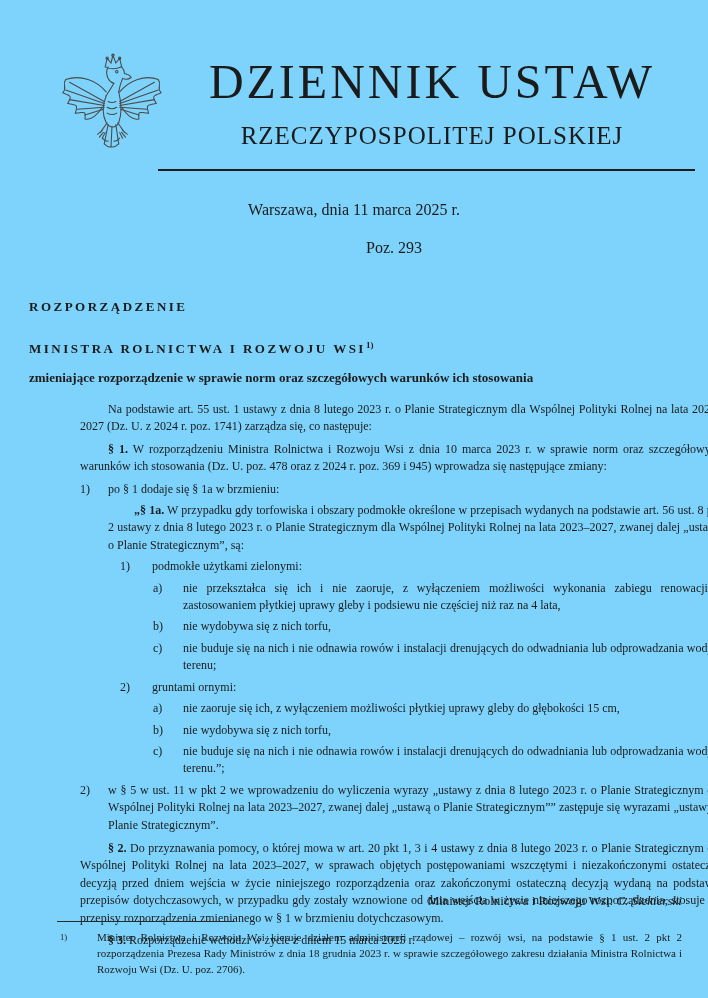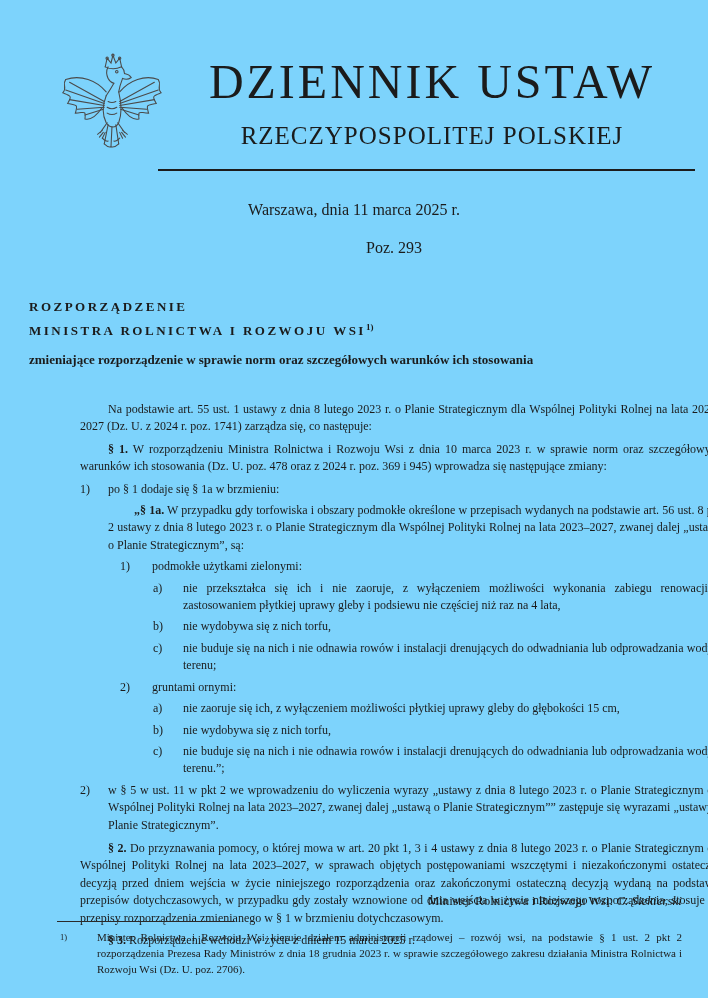--- a/index.html
+++ b/index.html
@@ -17,21 +17,21 @@
   .masthead-title { font-size:48px; line-height:52px; letter-spacing:3px; white-space:nowrap; }
   .masthead-subtitle { font-size:25px; line-height:40px; letter-spacing:1px; margin-top:8px; white-space:nowrap; }
   .header-rule { position:absolute; top:169px; left:158px; width:537px; border-top:2px solid #1c1c1c; }
 
   .dateline { position:absolute; top:201px; left:0; width:100%; text-align:center; font-size:16px; }
   .poz { position:absolute; top:239px; left:0; width:100%; text-align:center; font-size:16px;padding-left:40px; }
 
   
   .act { position:absolute; top:299px; left:29px; width:642px; text-align:left; }
   .act-type { font-weight:bold; font-size:13px; letter-spacing:2.5px; }
-  .act-issuer { font-weight:bold; font-size:13px; letter-spacing:2.5px; margin-top:7px; }
+  .act-issuer { font-weight:bold; font-size:13px; letter-spacing:2.5px; margin-top:25px; }
   .act-issuer sup { font-size:9px; letter-spacing:0; }
   .act-date { font-size:13px; margin-top:13px; }
   .act-subject { font-weight:bold; font-size:13px; margin-top:13px; }
 
   
   .docbody {
     position:absolute; top:401px; left:40px; width:642px;
     font-size:12px; line-height:17.4px; text-align:justify;margin-left:40px;
   }
   .para { margin:0 0 5px 0; }

